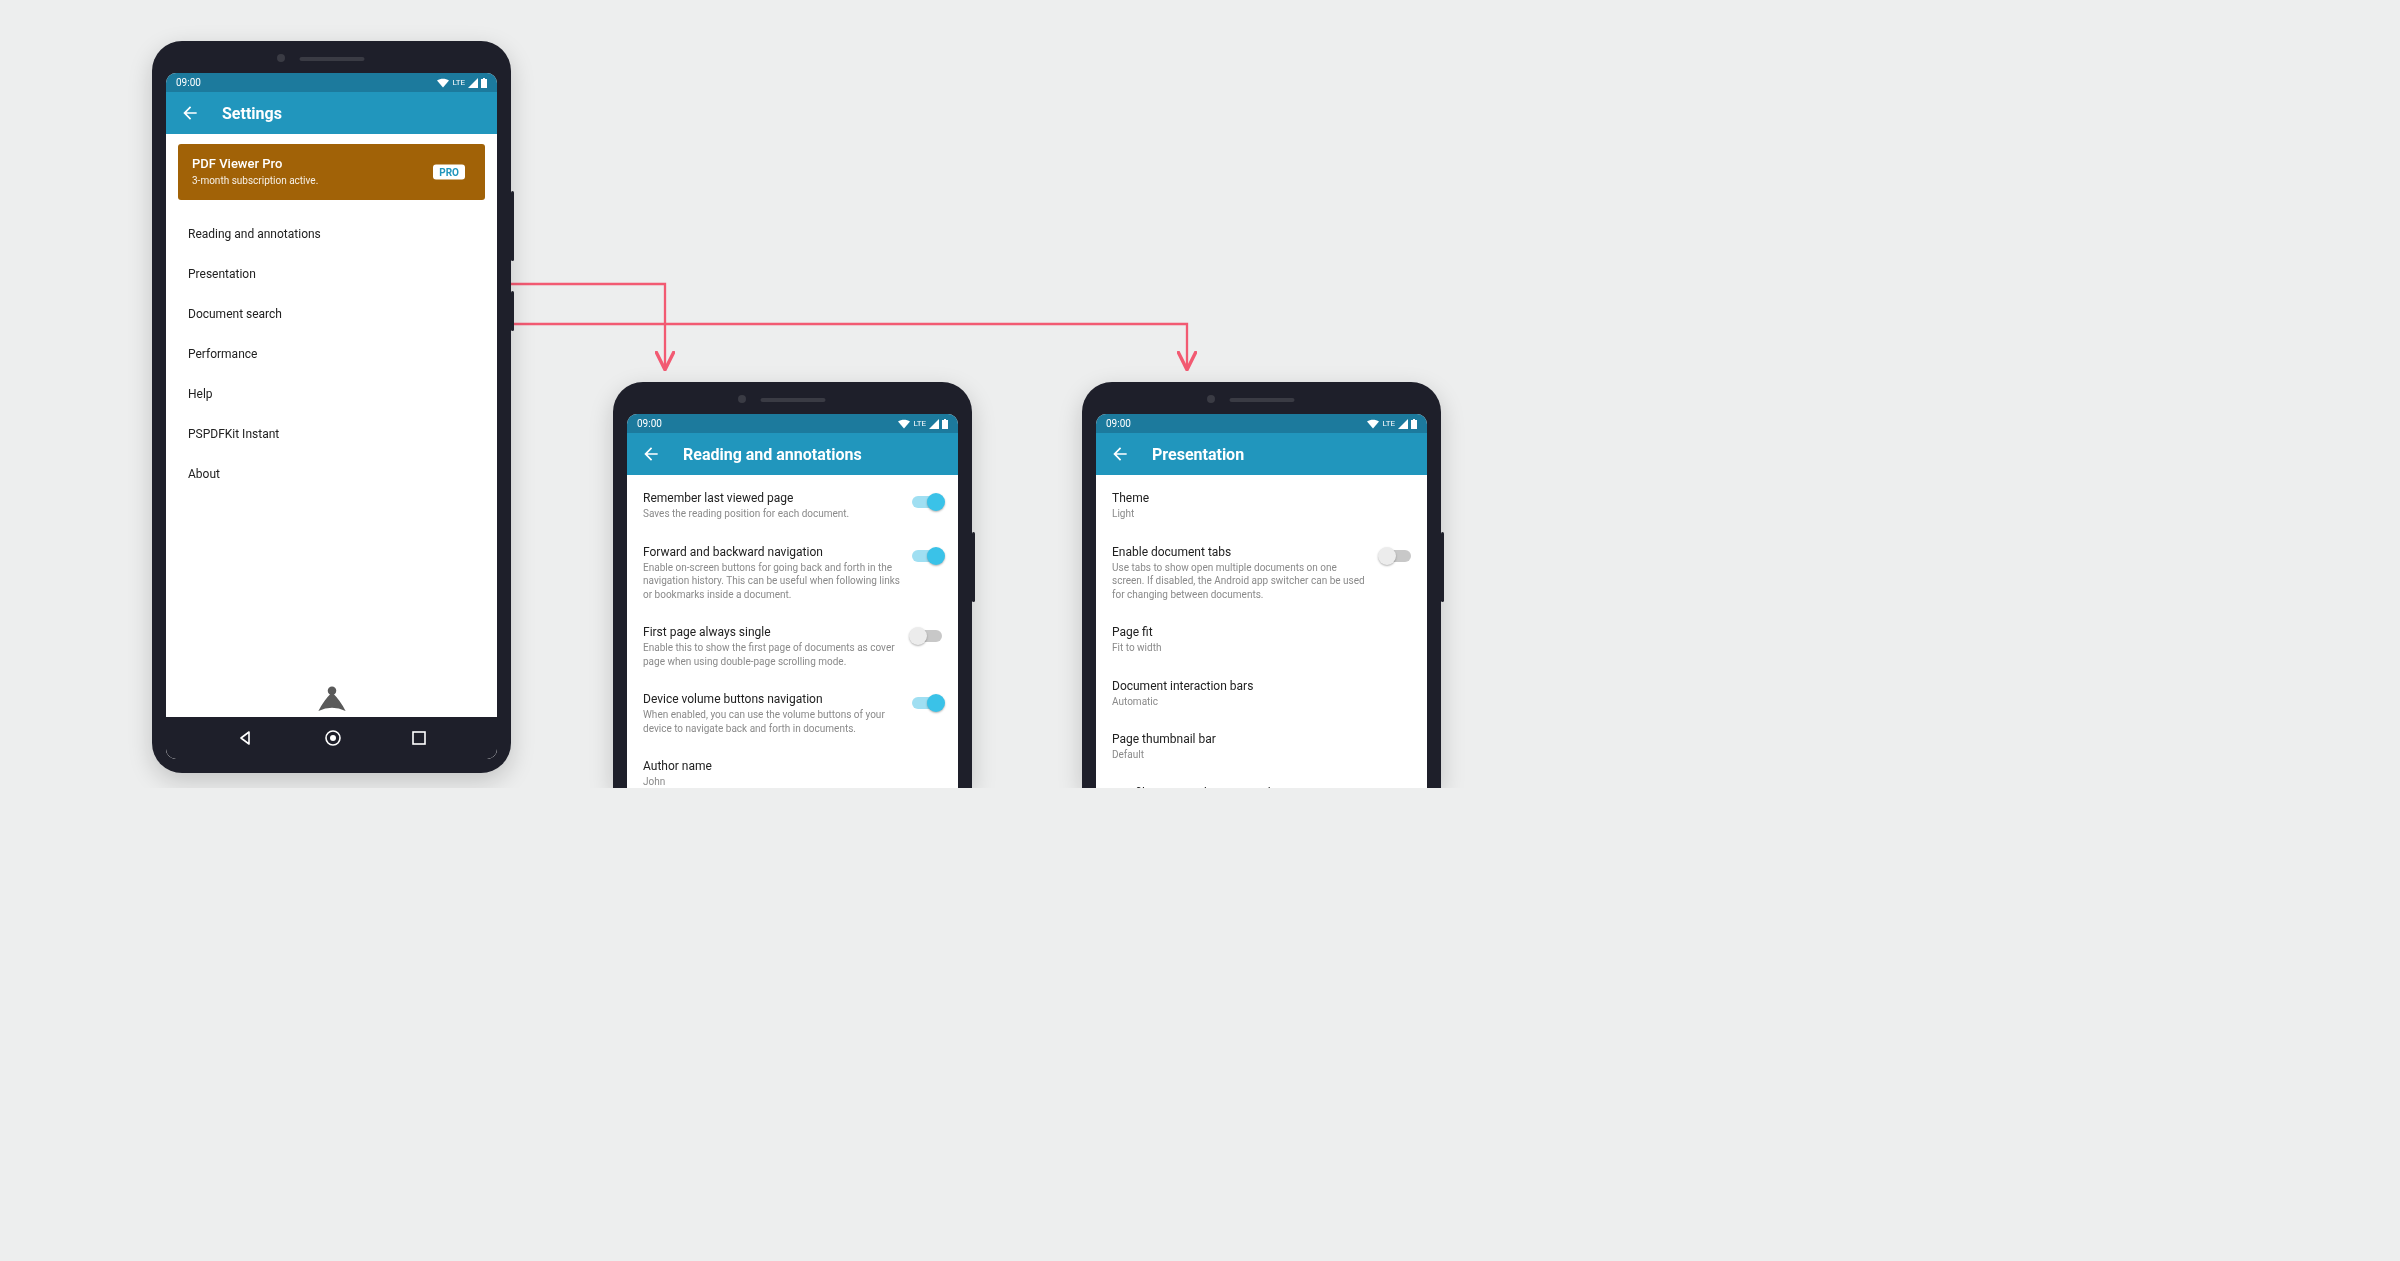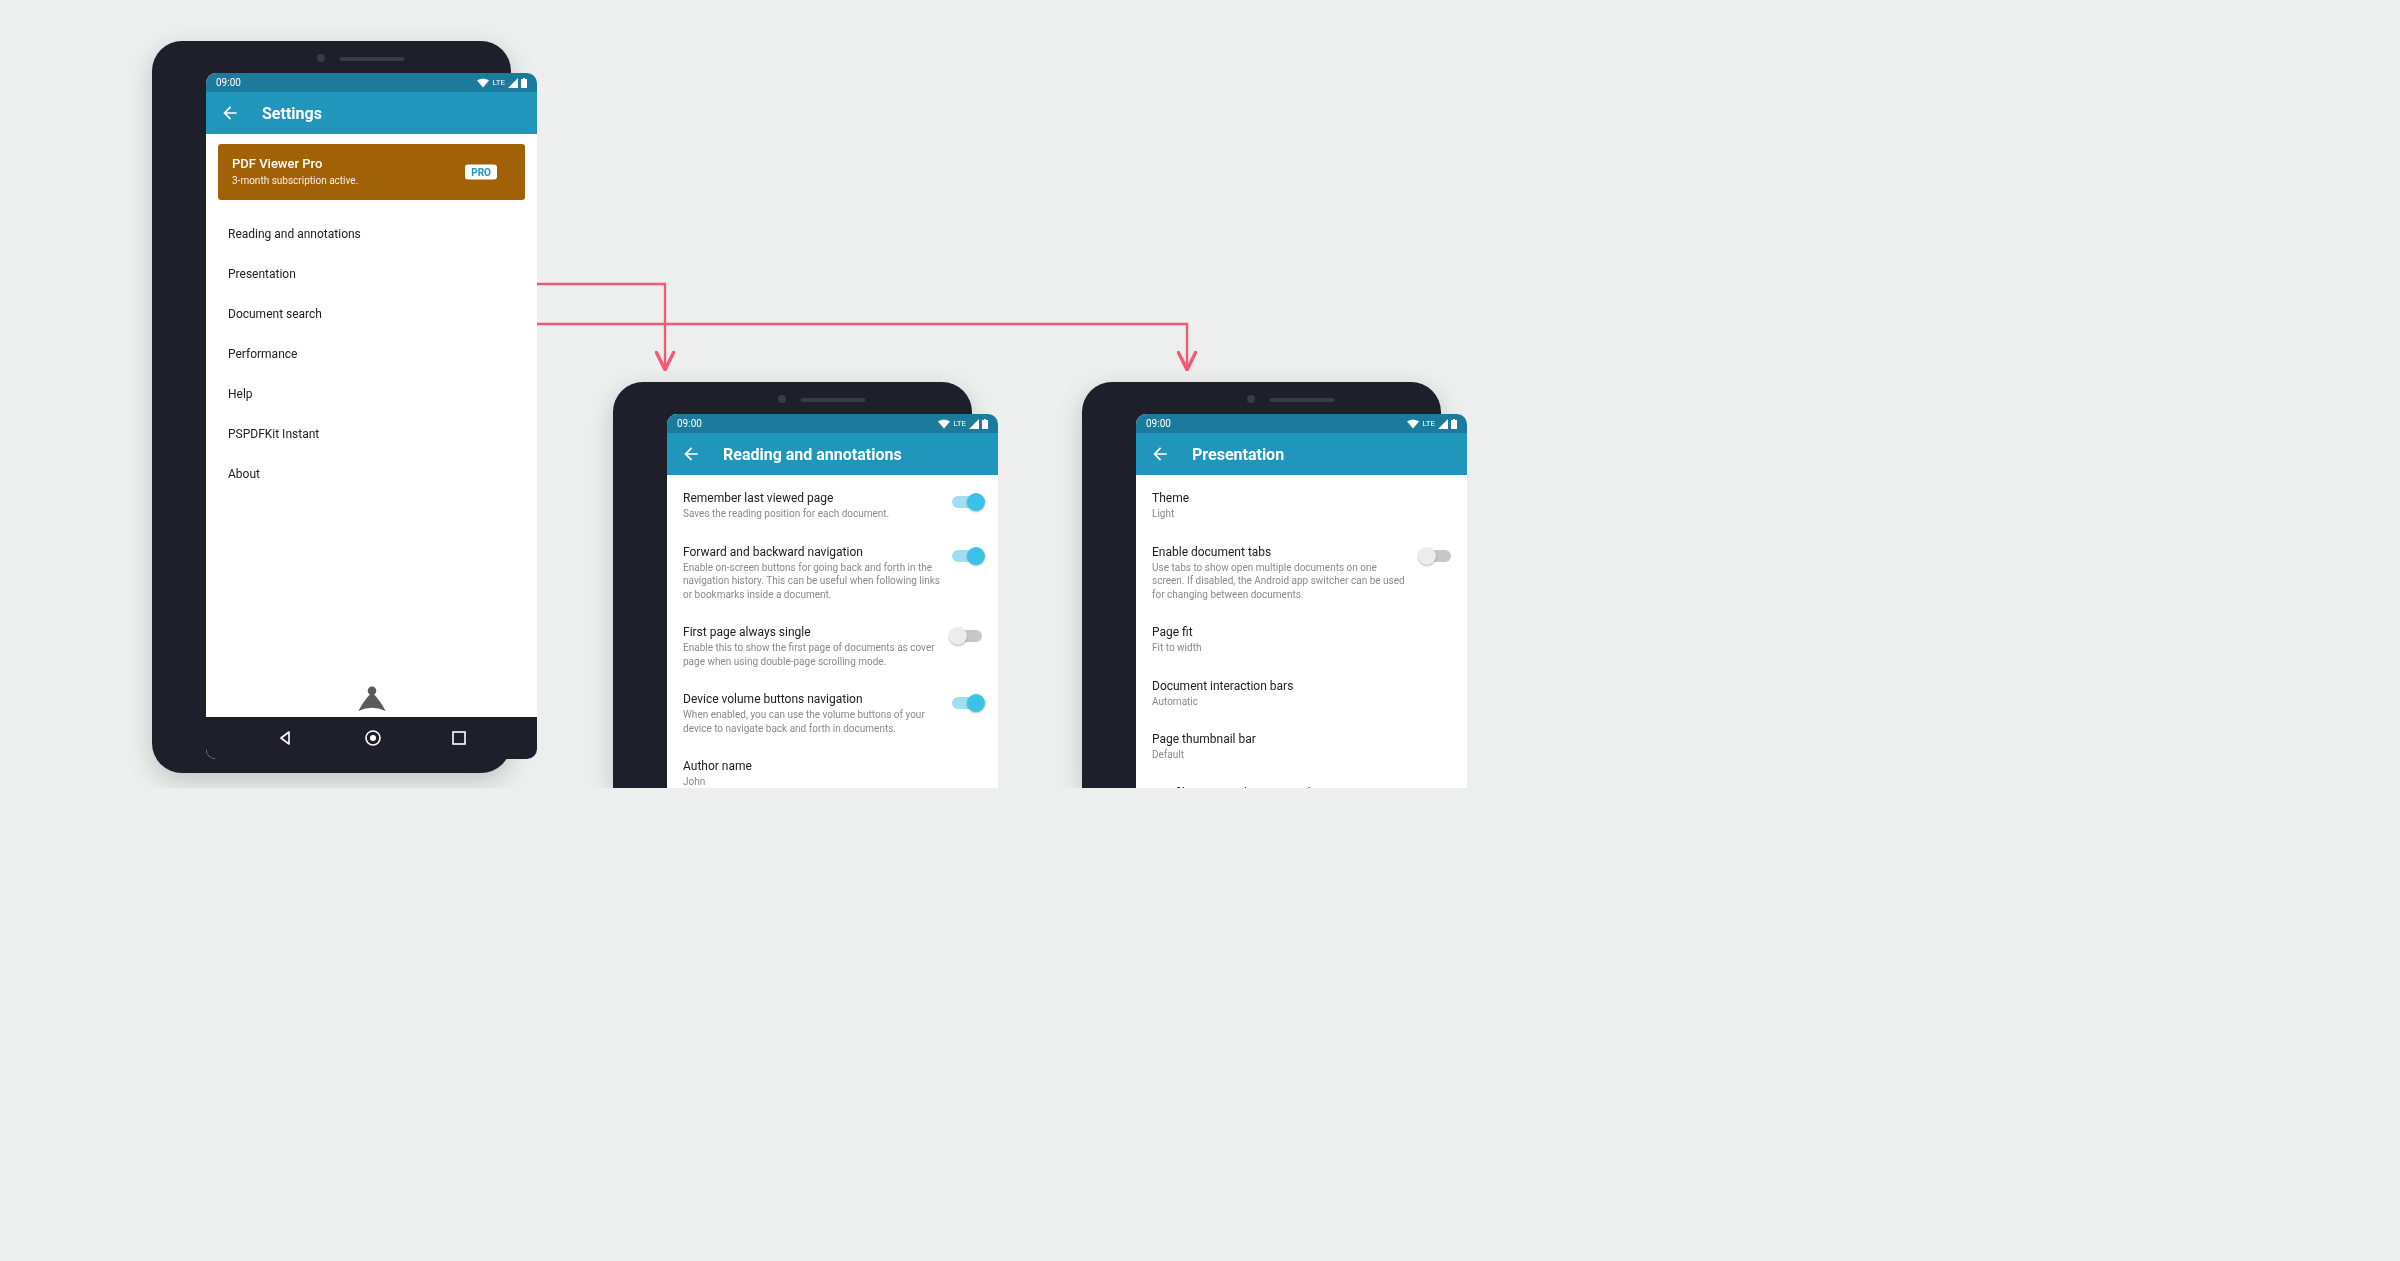--- a/index.html
+++ b/index.html
@@ -5,21 +5,21 @@
   * { box-sizing: border-box; margin: 0; padding: 0; font-family: Roboto, "Helvetica Neue", Arial, sans-serif; }
   body { background: #edeeee; width: 1500px; height: 788px; position: relative; overflow: hidden; }
 
   .phone {
     position: absolute;
     background: #1e1f2a;
     border-radius: 30px;
     box-shadow: 0 8px 25px rgba(0,0,0,0.18);
     padding: 0;
   }
-  .phone .body { position: relative; width:100%; height:100%; border-radius: 30px; overflow:hidden;margin-left:40px; }
+  .phone .body { position: relative; width:100%; height:100%; border-radius: 30px; overflow:hidden; }
   .speaker { position:absolute; top:16px; left:50%; transform:translateX(-50%); width:65px; height:4px; background:#3a3b44; border-radius:3px; }
   .camera  { position:absolute; top:13px; left:calc(50% - 55px); width:8px; height:8px; background:#3a3b44; border-radius:50%; }
 
   .screen {
     position:absolute; top:32px; bottom:14px; left:14px; right:14px;
     background:#fff; border-radius:10px; overflow:hidden;
     display:flex; flex-direction:column;
   }
   .screen.partial { border-bottom-left-radius:0; border-bottom-right-radius:0; }
 
@@ -41,21 +41,21 @@
   .content { flex:1; background:#fff; overflow:hidden; position:relative; }
 
   
   .pro-card {
     margin:10px 12px 8px 12px; background:#a16207; color:#fff;
     border-radius:3px; padding:12px 14px 14px 14px; position:relative;
   }
   .pro-card .title { font-size:13px; font-weight:500; }
   .pro-card .sub   { font-size:10px; margin-top:4px; opacity:0.9; }
   .pro-card .badge {
-    position:absolute; right:28px; top:50%; transform:translateY(-50%);
+    position:absolute; right:20px; top:50%; transform:translateY(-50%);
     background:#fff; color:#2196bd; font-size:10px; font-weight:700;
     padding:2px 6px; border-radius:3px;
   }
   .menu { padding:6px 0; }
   .menu .item { padding:13px 22px; font-size:12px; color:#212121; }
 
   .footer-logo { position:absolute; bottom:22px; left:0; right:0; display:flex; flex-direction:column; align-items:center; }
   .footer-logo .by { font-size:7px; letter-spacing:0.8px; color:#666; margin-top:4px; }
   .footer-logo .kit { font-size:8.5px; font-weight:700; color:#555; }
 

